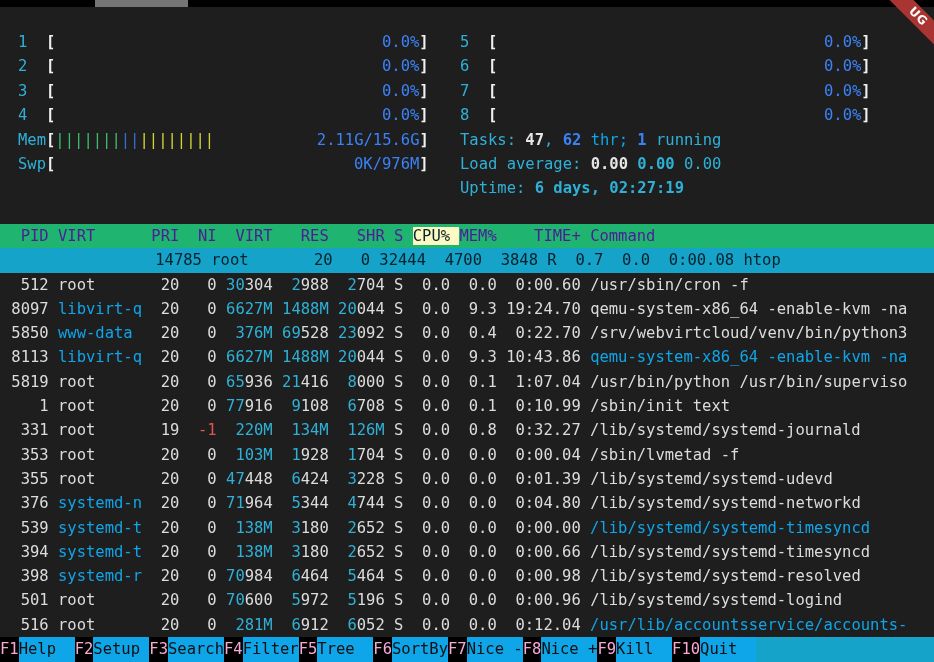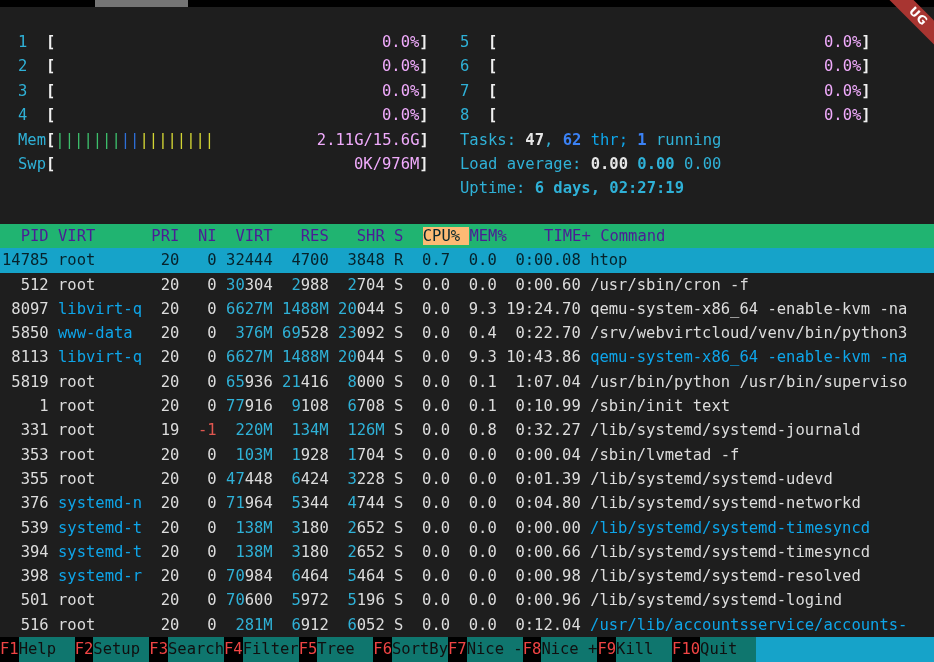--- a/index.html
+++ b/index.html
@@ -11,44 +11,44 @@
   .top-strip{position:absolute;left:0;top:0;width:934px;height:7px;background:#000;}
   .top-tab{position:absolute;left:95px;top:0;width:93px;height:7px;background:#757575;}
 
   .panel{position:absolute;margin:0;white-space:pre;font-size:15.5px;line-height:24.4px;color:#dcdcdc;}
   #panel-left{left:18px;top:30px;}
   #panel-right{left:460px;top:30px;}
 
   #table{position:absolute;left:0;top:224px;width:934px;}
   .row{height:24.3px;line-height:24.3px;white-space:pre;padding-left:2px;font-size:15.5px;color:#dcdcdc;overflow:hidden;}
   .row.hdr{background:#20b471;}
-  .row.sel{background:#16a3c9;}
+  .row.sel{background:#16a3c9;text-align:center;}
   .row.sel span{color:#06222b !important;font-weight:normal;}
 
   .fg{color:#dcdcdc;}
   .cy{color:#2fb1d7;}
   .cyb{color:#2fb1d7;font-weight:bold;}
   .wb{color:#f0f0f0;font-weight:bold;}
   .wb2{color:#e6e6e6;font-weight:bold;}
-  .gr{color:#f0abfc;}
+  .gr{color:#3b82f6;}
   .dim{color:#0ea5e9;}
   .grn{color:#0ea5e9;}
   .grnb{color:#3b82f6;font-weight:bold;}
   .red{color:#e0564f;}
   .mgrn{color:#3dbf6c;}
   .mblu{color:#2e6fd8;}
   .myel{color:#d3d534;}
   .hb{color:#4c1d95;}
-  .sorthl{background:#fdba74;color:#08272e;margin-left:10px;}
+  .sorthl{background:#fef9c3;color:#08272e;}
 
   #fbar{position:absolute;left:0;top:637px;width:934px;height:25px;background:#000;
         display:flex;font-size:15.5px;line-height:25px;white-space:pre;}
   .fk{display:flex;}
-  .fkkey{color:#ef4444;}
-  .fkdesc{background:#0f766e;color:#101010;}
+  .fkkey{color:#f9a8d4;}
+  .fkdesc{background:#0ea5e9;color:#101010;}
   .fkfill{flex:1;background:#16a3c9;}
 
   .ribbon{position:absolute;top:8px;right:-26px;width:84px;height:17px;line-height:17px;
           background:#a83531;color:#ffffff;text-align:center;
           font-family:"DejaVu Sans","Liberation Sans",sans-serif;font-size:12px;font-weight:bold;
           letter-spacing:.5px;transform:rotate(45deg);}
 </style>
 </head>
 <body>
 

